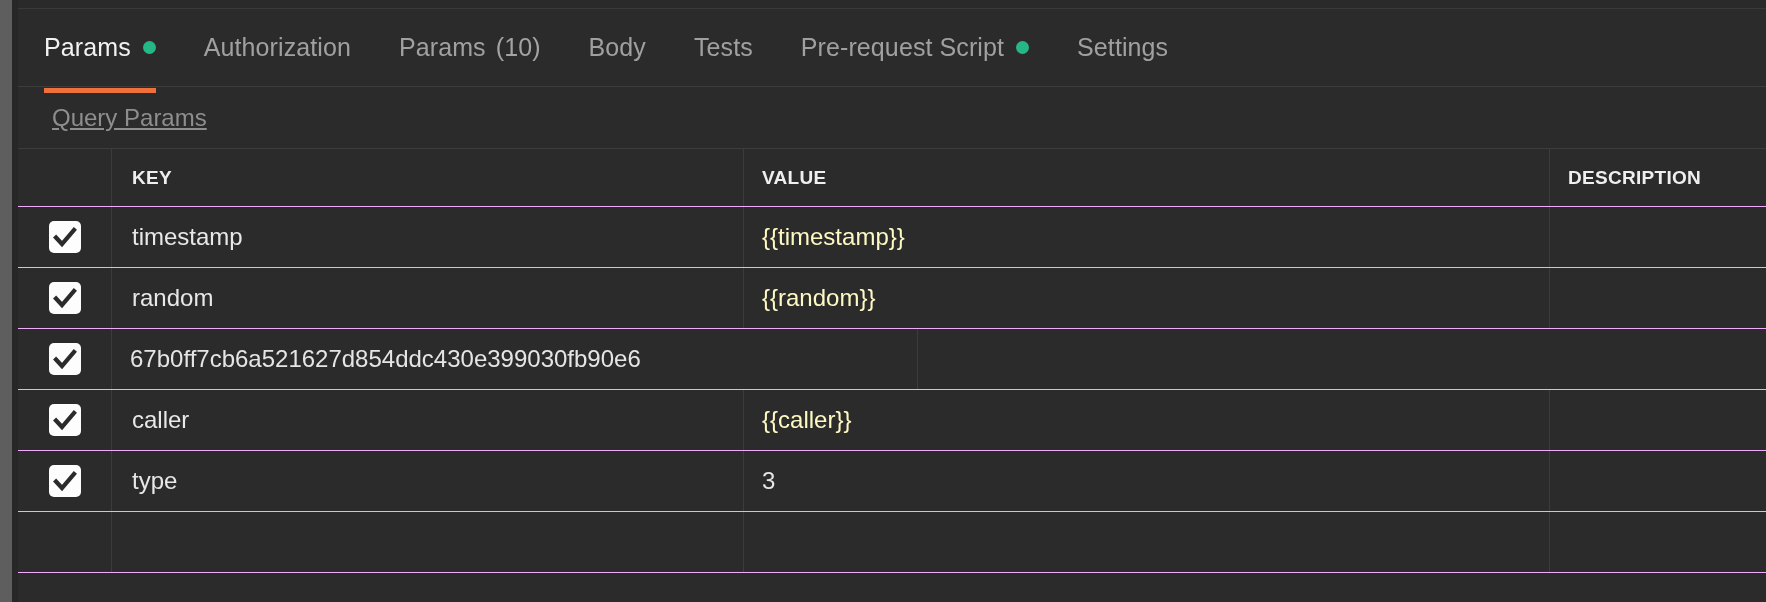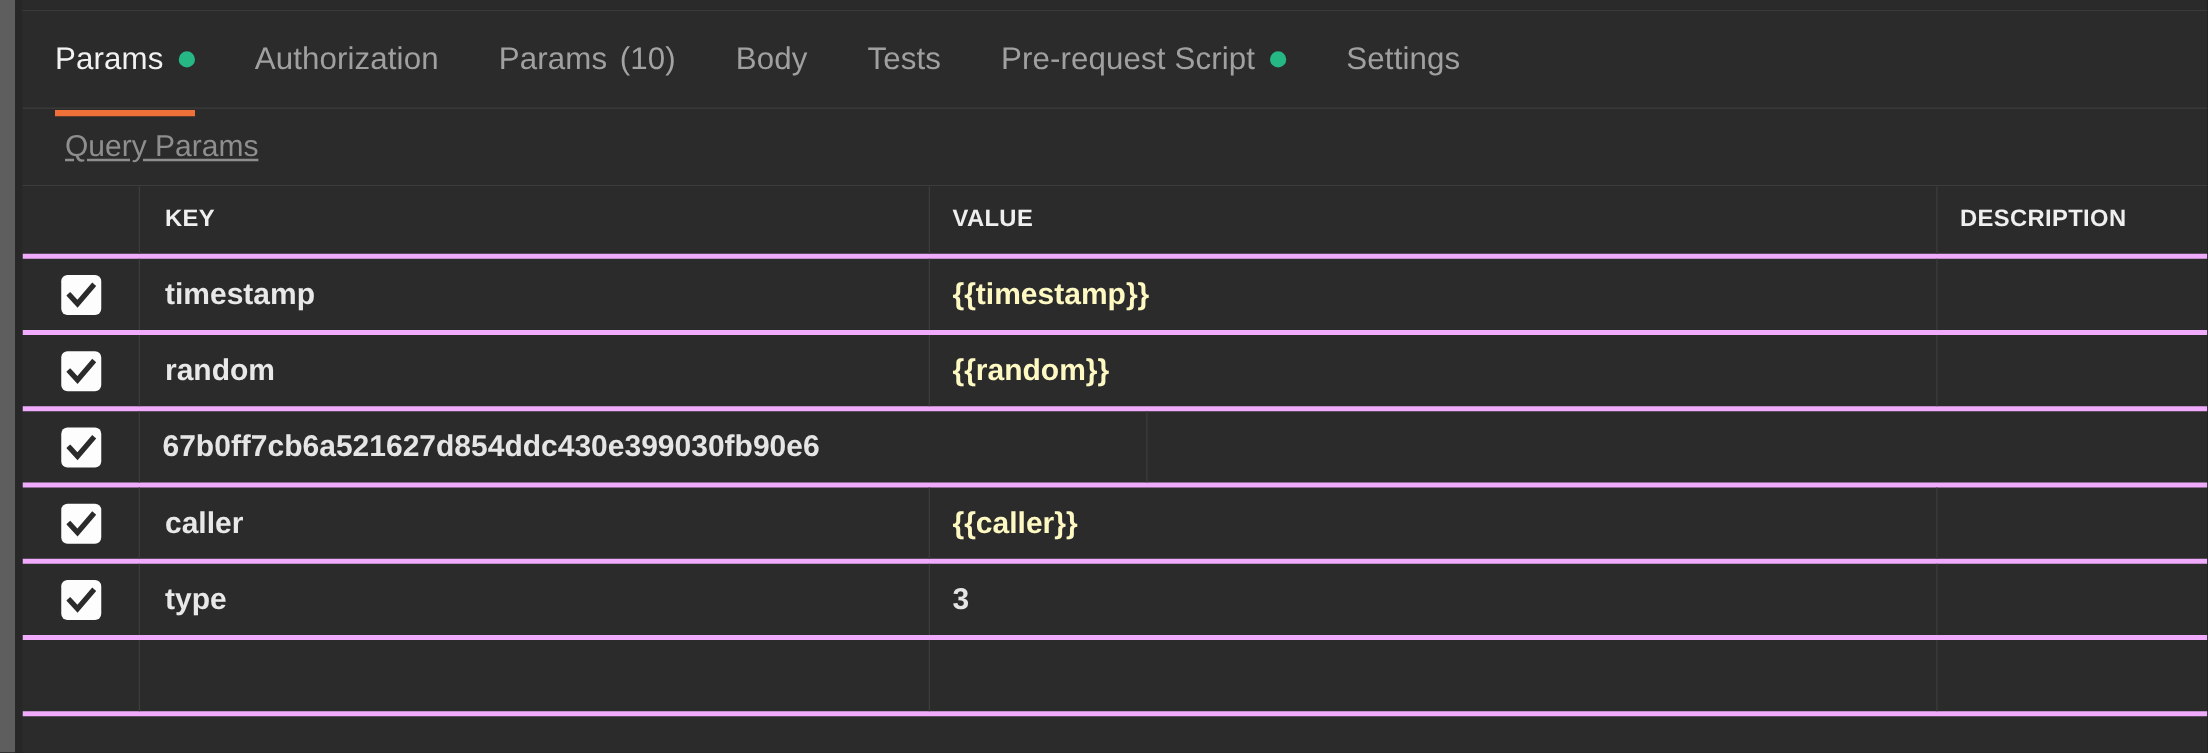--- a/index.html
+++ b/index.html
@@ -123,34 +123,33 @@
   
   .table {
     flex: 1 1 auto;
     background: #2b2b2b;
     overflow: hidden;
   }
   .row {
     display: flex;
     height: 61px;
     box-sizing: border-box;
-    border-bottom: 4px solid #f0abfc;
+    border-bottom: 1px solid #f0abfc;
     align-items: flex-start;
   }
   .row.header {
     height: 58px;
   }
   .cell {
     height: 100%;
     display: flex;
     align-items: center;
     box-sizing: border-box;
     border-right: 1px solid #3c3c3c;
     overflow: hidden;
-    font-weight: bold;
   }
   .c-check {
     flex: 0 0 94px;
     justify-content: center;
     border-right: 1px solid #3c3c3c;
   }
   .c-key   { flex: 0 0 632px; padding-left: 20px; }
   .c-value { flex: 0 0 806px; padding-left: 18px; }
   .c-desc  { flex: 1 1 auto;  padding-left: 18px; border-right: none; }
 

